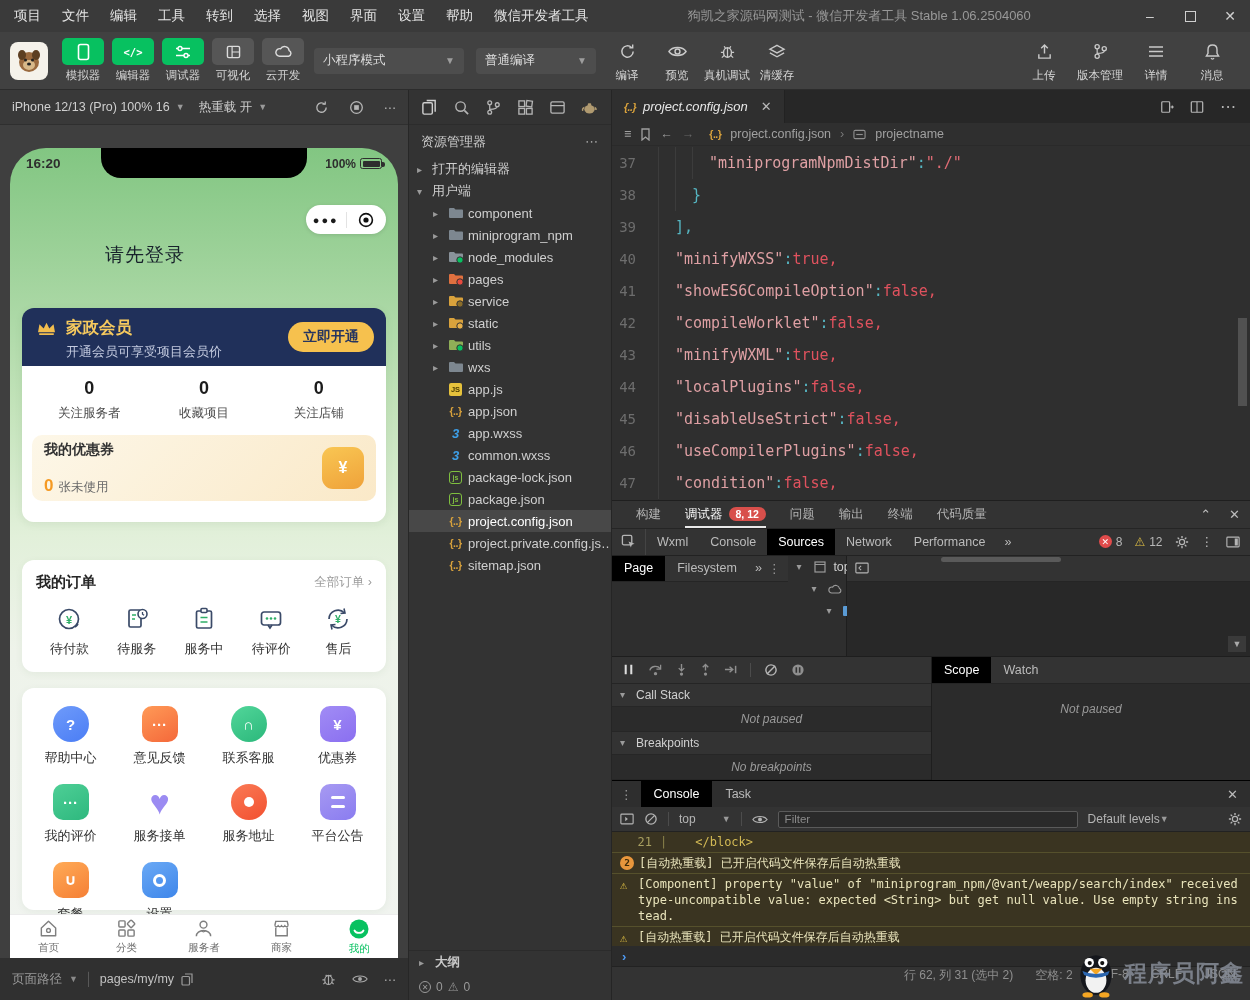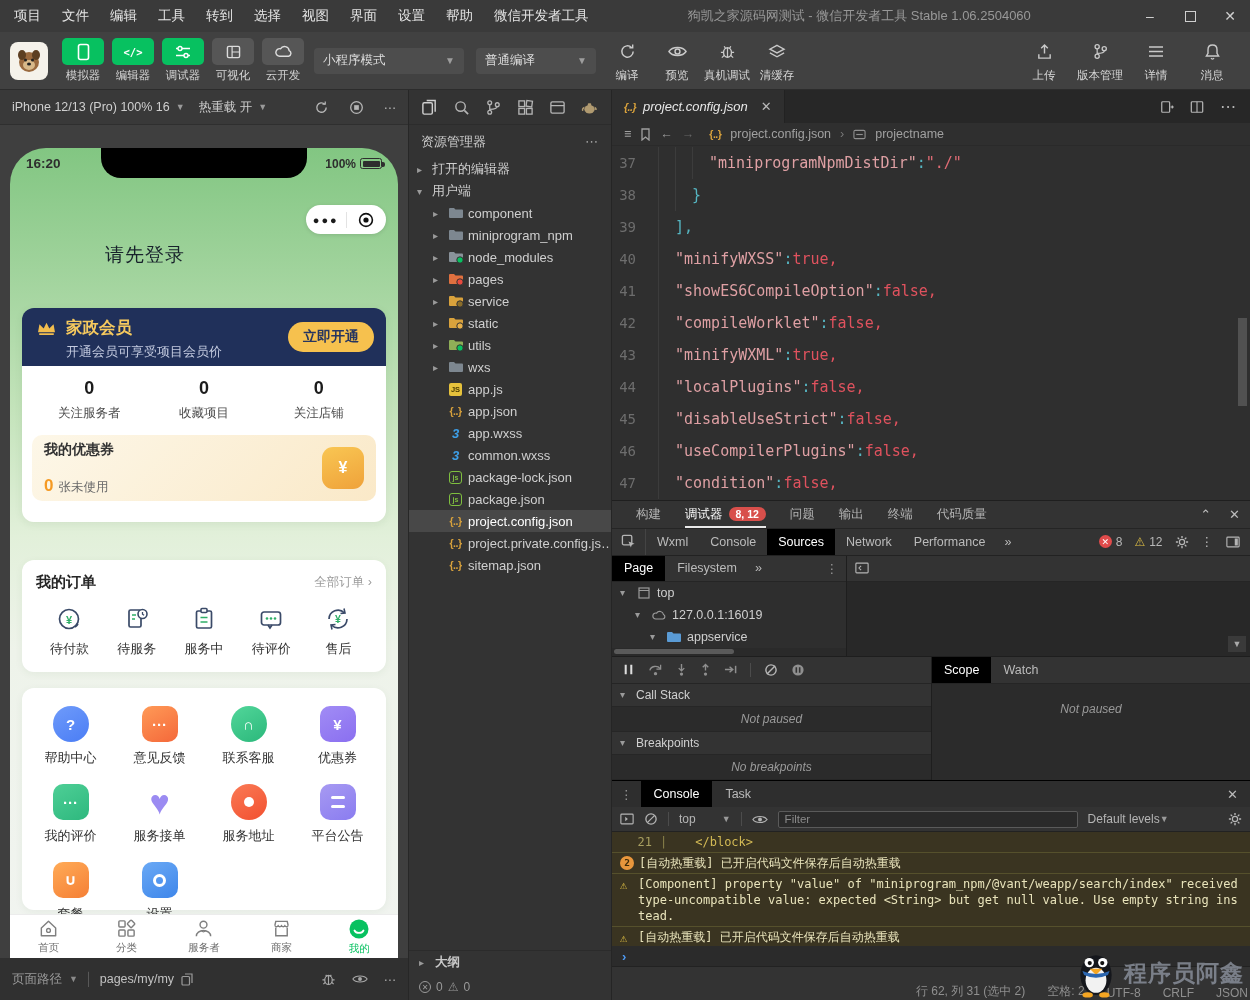--- a/index.html
+++ b/index.html
@@ -156,21 +156,21 @@
   .dtools{height:28px;background:#333;border-top:1px solid #252525;border-bottom:1px solid #222;display:flex;align-items:center;font-size:12.5px;color:#bbb}
   .dt-insp{width:34px;display:flex;justify-content:center;border-right:1px solid #444;height:100%;align-items:center}
   .dtab{padding:0 11px;height:100%;display:flex;align-items:center}
   .dtab.active{background:#000;color:#fff}
   .dt-more{padding:0 8px;color:#bbb}
   .dt-right{margin-left:auto;display:flex;align-items:center;gap:12px;padding-right:10px}
   .cnt{display:flex;align-items:center;gap:4px;font-size:12px;color:#b8b8b8}
   .errdot{width:13px;height:13px;border-radius:50%;background:#e04b4b;color:#fff;font-size:9px;display:flex;align-items:center;justify-content:center;font-weight:bold}
   .warntri{color:#e5c445;font-size:12px}
   .srcrow{height:100px;display:flex}
-  .src-left{width:235px;border-right:1px solid #1e1e1e;display:flex;flex-direction:column;background:#2e2e2e}
+  .src-left{width:235px;border-right:1px solid #1e1e1e;display:flex;flex-direction:row;background:#2e2e2e}
   .src-tabs{height:26px;background:#333;display:flex;align-items:center;font-size:12.5px;color:#bbb;border-bottom:1px solid #252525}
   .stab{padding:0 12px;height:100%;display:flex;align-items:center}
   .stab.active{background:#000;color:#fff}
   .src-tabs .more{padding:0 6px}
   .src-tabs .vdots{margin-left:auto;padding-right:8px;color:#999}
   .stree{flex:1;font-size:12.5px;color:#cfcfcf}
   .strow{height:22px;display:flex;align-items:center;gap:6px}
   .hscroll{height:8px;background:#2a2a2a;position:relative}
   .hscroll::before{content:"";position:absolute;left:2px;top:1.5px;width:120px;height:5px;background:#5a5a5a;border-radius:3px}
   .src-right{flex:1;display:flex;flex-direction:column;background:#282828}
@@ -199,21 +199,21 @@
   .filter::placeholder{color:#8a8a8a}
   .cmsgs{flex:1;font-family:"DejaVu Sans Mono","Liberation Mono",monospace;font-size:12px;overflow:hidden;background:#2b2b2b}
   .crow{background:#3a3421;border-bottom:1px solid #55502c;color:#e9e4bb;display:flex;padding:2px 8px;line-height:16px}
   .crow.codectx{color:#d3ba55}
   .cnum{color:#a89f60;width:40px;text-align:right;padding-right:8px;flex:none}
   .cpipe{color:#8a824a;padding-right:28px}
   .wico{width:18px;flex:none;padding-top:1px}
   .wbadge{width:14px;height:14px;border-radius:50%;background:#e8963c;color:#402c08;font-size:9.5px;font-weight:bold;display:flex;align-items:center;justify-content:center;flex:none;margin-right:5px;margin-top:1px}
   .wtext{white-space:pre-wrap;word-break:break-all}
   .con-prompt{height:20px;background:#2b2b2b;display:flex;align-items:center;padding:0 10px;color:#4f9cf5;font-weight:bold;font-size:13px}
-  .statusbar{height:34px;background:#333;border-top:1px solid #222;display:flex;align-items:flex-end;justify-content:flex-end;gap:22px;padding-right:2px;font-size:12px;color:#8f8f8f}
+  .statusbar{height:34px;background:#333;border-top:1px solid #222;display:flex;align-items:flex-start;justify-content:flex-end;gap:22px;padding-right:14px;font-size:12px;color:#8f8f8f}
   .watermark{position:absolute;right:6px;bottom:2px;display:flex;align-items:center;gap:6px;pointer-events:none}
   .wm-text{font-size:23px;color:#878d98;opacity:.85;font-weight:bold;letter-spacing:1px}
 </style>
 </head>
 <body>
 
 <div id="app">
 
   <div class="titlebar">
     <div class="menus" id="menus">

